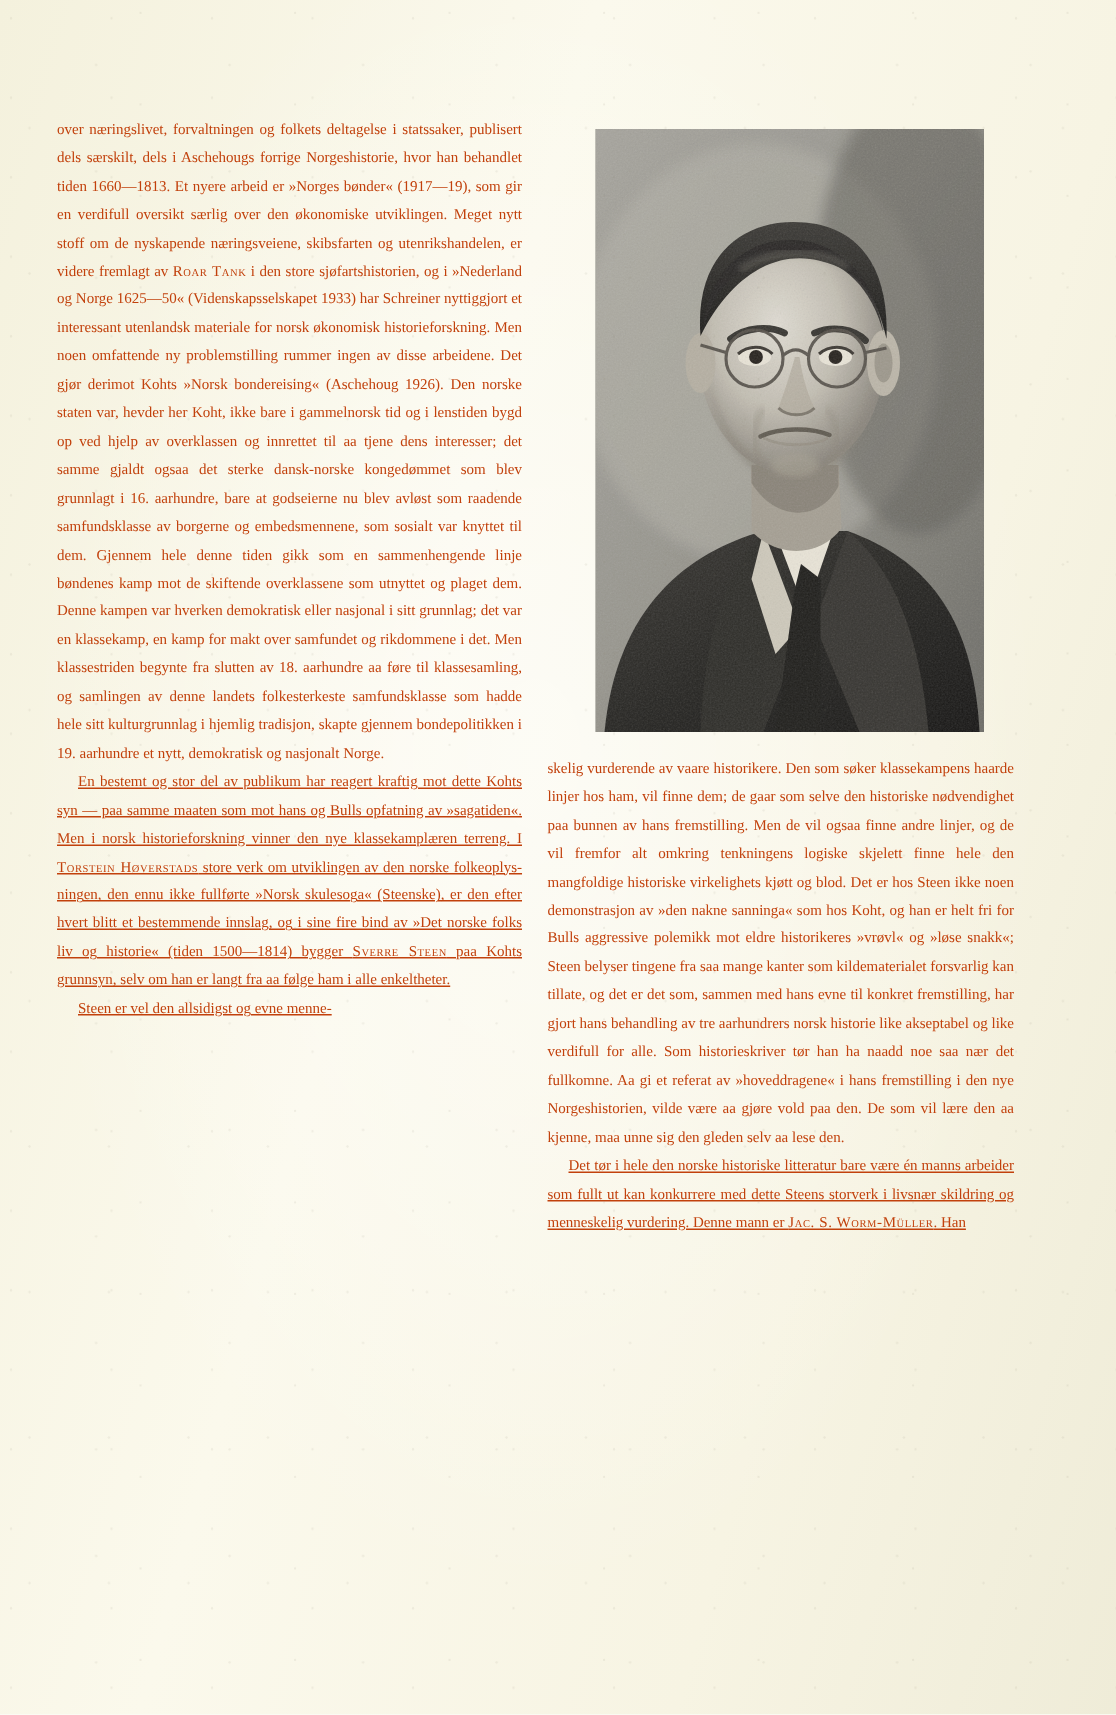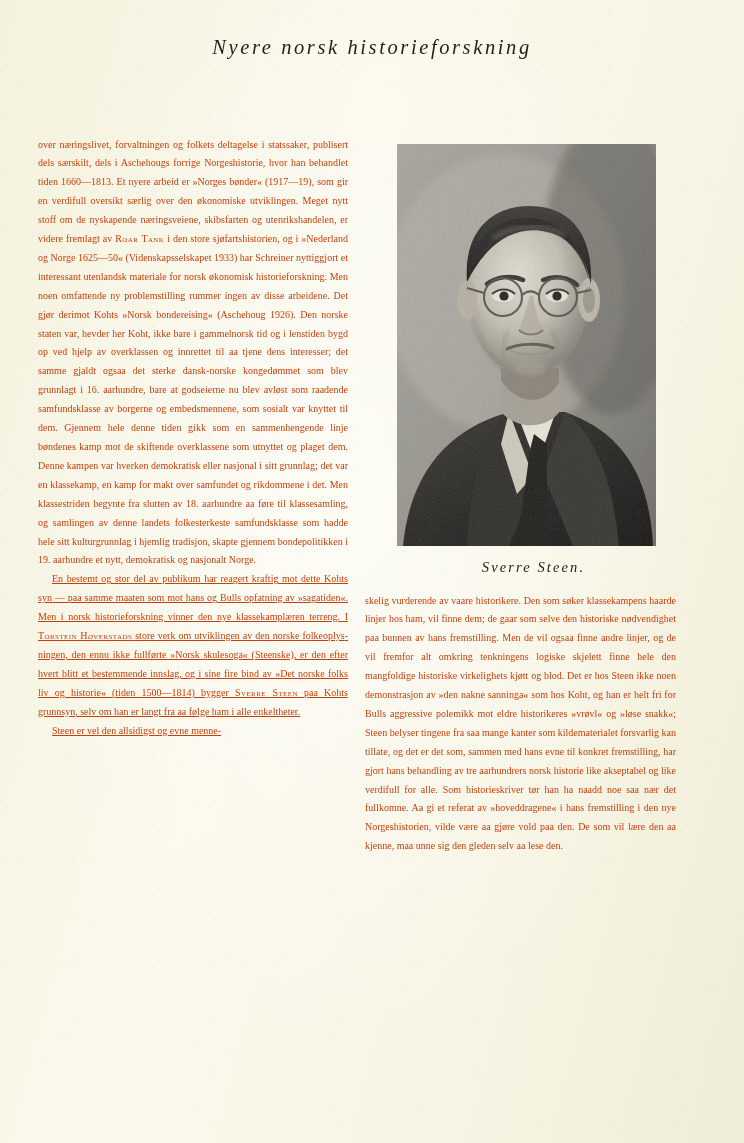--- a/index.html
+++ b/index.html
@@ -113,21 +113,20 @@
       radial-gradient(circle at 37% 88%, #8a8370 0 0.6px, transparent 1px),
       radial-gradient(circle at 91% 14%, #8a8370 0 0.6px, transparent 1px);
     background-size: 67px 53px, 89px 71px, 53px 97px, 103px 61px;
   }
 </style>
 </head>
 <body>
 
 <div id="page">
 
-  <div class="running-head">Nyere norsk historieforskning</div>
 
   <div class="content">
 
     <div class="col-left">
       <p class="body">over næringslivet, forvaltningen og folkets deltagelse i statssaker, publisert dels sær­skilt, dels i Aschehougs forrige Norges­historie, hvor han behandlet tiden 1660—1813. Et nyere arbeid er »Norges bønder« (1917—19), som gir en verdifull oversikt særlig over den økonomiske utviklingen. Me­get nytt stoff om de nyskapende næringsvei­ene, skibsfarten og utenrikshandelen, er vi­dere fremlagt av <span class="sc">Roar Tank</span> i den store sjø­fartshistorien, og i »Nederland og Norge 1625—50« (Videnskapsselskapet 1933) har Schrei­ner nyttiggjort et interessant utenlandsk ma­teriale for norsk økonomisk historieforskning. Men noen omfattende ny problemstilling rum­mer ingen av disse arbeidene. Det gjør deri­mot Kohts »Norsk bondereising« (Aschehoug 1926). Den norske staten var, hevder her Koht, ikke bare i gammelnorsk tid og i lens­tiden bygd op ved hjelp av overklassen og innrettet til aa tjene dens interesser; det samme gjaldt ogsaa det sterke dansk-norske kongedømmet som blev grunnlagt i 16. aar­hundre, bare at godseierne nu blev avløst som raadende samfundsklasse av borgerne og embedsmennene, som sosialt var knyttet til dem. Gjennem hele denne tiden gikk som en sammenhengende linje bøndenes kamp mot de skiftende overklassene som utnyttet og plaget dem. Denne kampen var hverken demokratisk eller nasjonal i sitt grunnlag; det var en klassekamp, en kamp for makt over samfundet og rikdommene i det. Men klasse­striden begynte fra slutten av 18. aarhundre aa føre til klassesamling, og samlingen av denne landets folkesterkeste samfundsklasse som hadde hele sitt kulturgrunnlag i hjemlig tradisjon, skapte gjennem bondepolitikken i 19. aarhundre et nytt, demokratisk og na­sjonalt Norge.</p>
 
       <p class="body indent">En bestemt og stor del av publikum har reagert kraftig mot dette Kohts syn — paa samme maaten som mot hans og Bulls op­fatning av »sagatiden«. Men i norsk historie­forskning vinner den nye klassekamplæren terreng. I <span class="sc">Torstein Høverstads</span> store verk om utviklingen av den norske folkeoplys­ningen, den ennu ikke fullførte »Norsk skule­soga« (Steenske), er den efter hvert blitt et bestemmende innslag, og i sine fire bind av »Det norske folks liv og historie« (tiden 1500—1814) bygger <span class="sc">Sverre Steen</span> paa Kohts grunnsyn, selv om han er langt fra aa følge ham i alle enkeltheter.</p>
 
       <p class="body indent">Steen er vel den allsidigst og evne menne-</p>
     </div>
@@ -227,21 +226,21 @@
           <path d="M112 186 C 104 198, 104 212, 110 222" stroke="#8f887c" stroke-width="3" fill="none" opacity=".55" filter="url(#soft)"></path>
           <path d="M154 186 C 163 198, 163 212, 156 222" stroke="#8f887c" stroke-width="3" fill="none" opacity=".55" filter="url(#soft)"></path>
 
           <ellipse cx="133" cy="224" rx="16" ry="8" fill="#aba496" opacity=".55" filter="url(#soft)"></ellipse>
 
           <rect width="259" height="402" filter="url(#grainF)" opacity="0.16"></rect>
           <rect width="259" height="402" fill="#6e6c66" opacity="0.05"></rect>
         </svg>
       </div>
 
-      <div class="fig-caption">Sverre Steen.</div>
 
       <p class="body" style="margin-top:16px;">skelig vurderende av vaare historikere. Den som søker klassekampens haarde linjer hos ham, vil finne dem; de gaar som selve den hi­storiske nødvendighet paa bunnen av hans fremstilling. Men de vil ogsaa finne andre lin­jer, og de vil fremfor alt omkring tenkningens logiske skjelett finne hele den mangfoldige historiske virkelighets kjøtt og blod. Det er hos Steen ikke noen demonstrasjon av »den nakne sanninga« som hos Koht, og han er helt fri for Bulls aggressive polemikk mot eldre historikeres »vrøvl« og »løse snakk«; Steen be­lyser tingene fra saa mange kanter som kilde­materialet forsvarlig kan tillate, og det er det som, sammen med hans evne til konkret frem­stilling, har gjort hans behandling av tre aarhundrers norsk historie like akseptabel og like verdifull for alle. Som historieskriver tør han ha naadd noe saa nær det fullkomne. Aa gi et referat av »hoveddragene« i hans frem­stilling i den nye Norgeshistorien, vilde være aa gjøre vold paa den. De som vil lære den aa kjenne, maa unne sig den gleden selv aa lese den.</p>
 
+      <p class="body indent">Det tør i hele den norske historiske littera­tur bare være én manns arbeider som fullt ut kan konkurrere med dette Steens storverk i livsnær skildring og menneskelig vurdering. Denne mann er <span class="sc">Jac. S. Worm-Müller</span>. Han</p>
     </div>
   </div>
 
   <div id="grain"></div>
 </div>
 
 </body></html>

